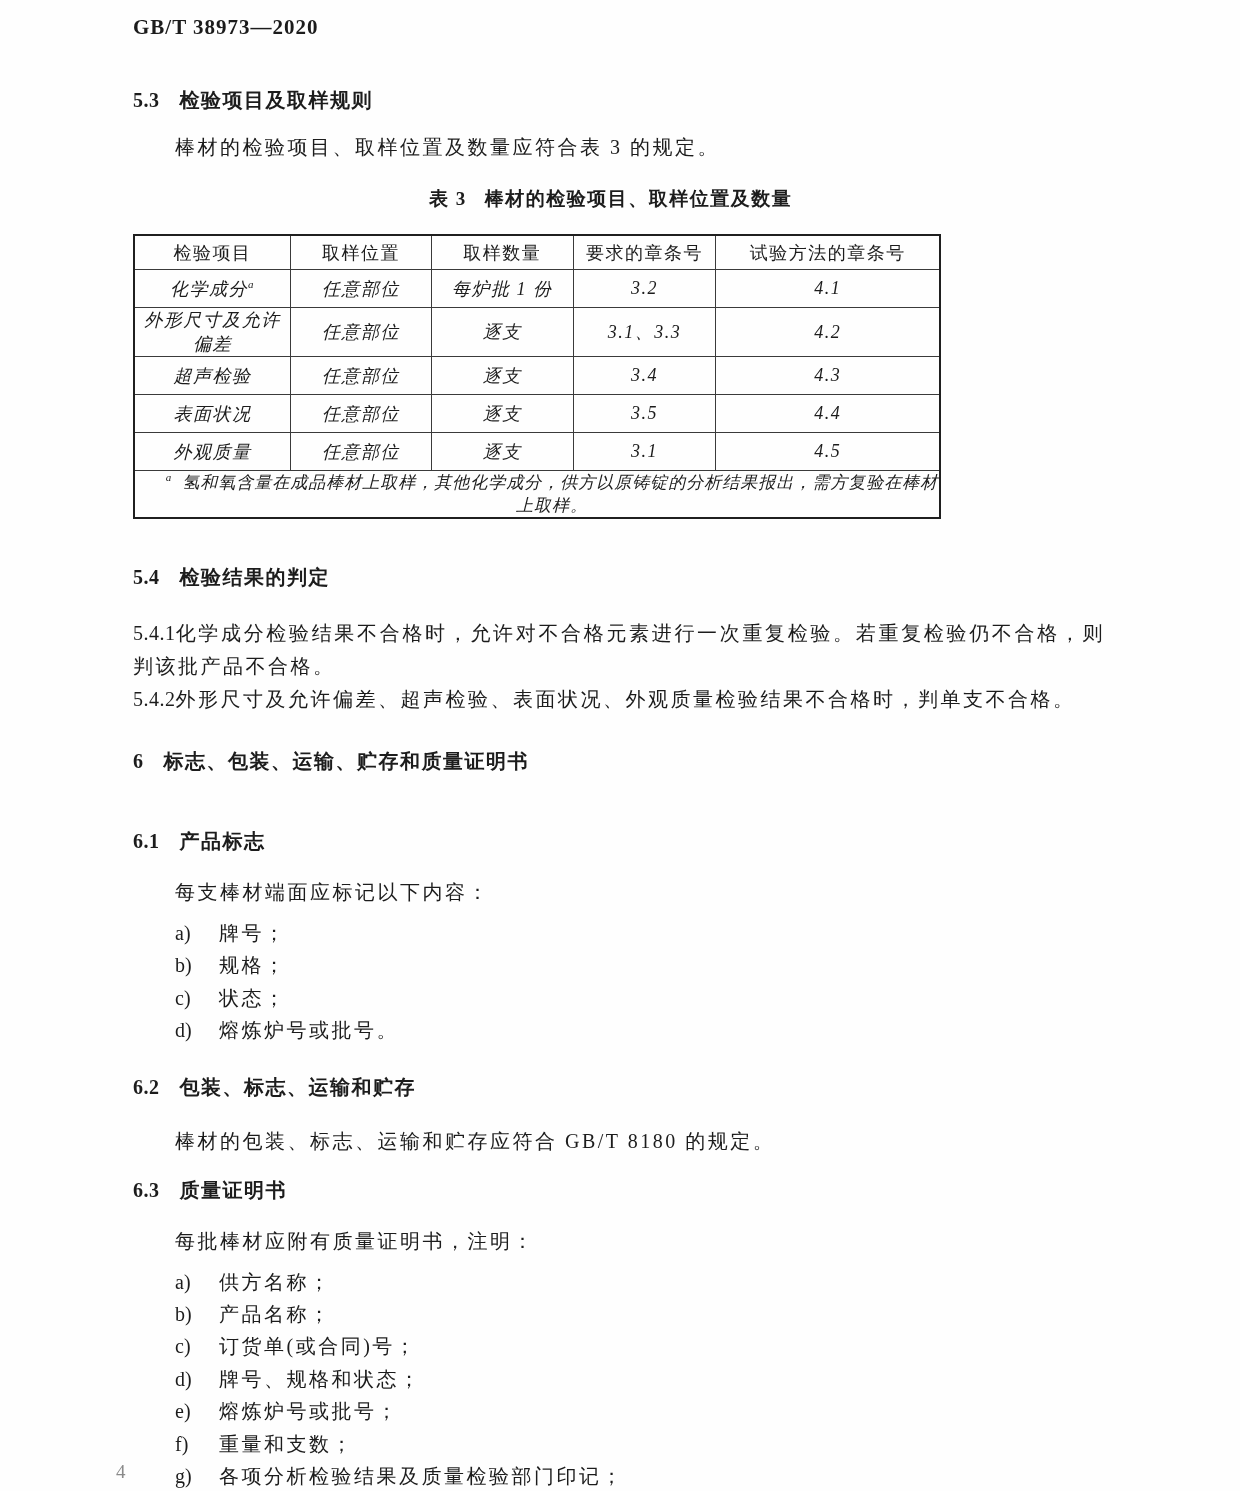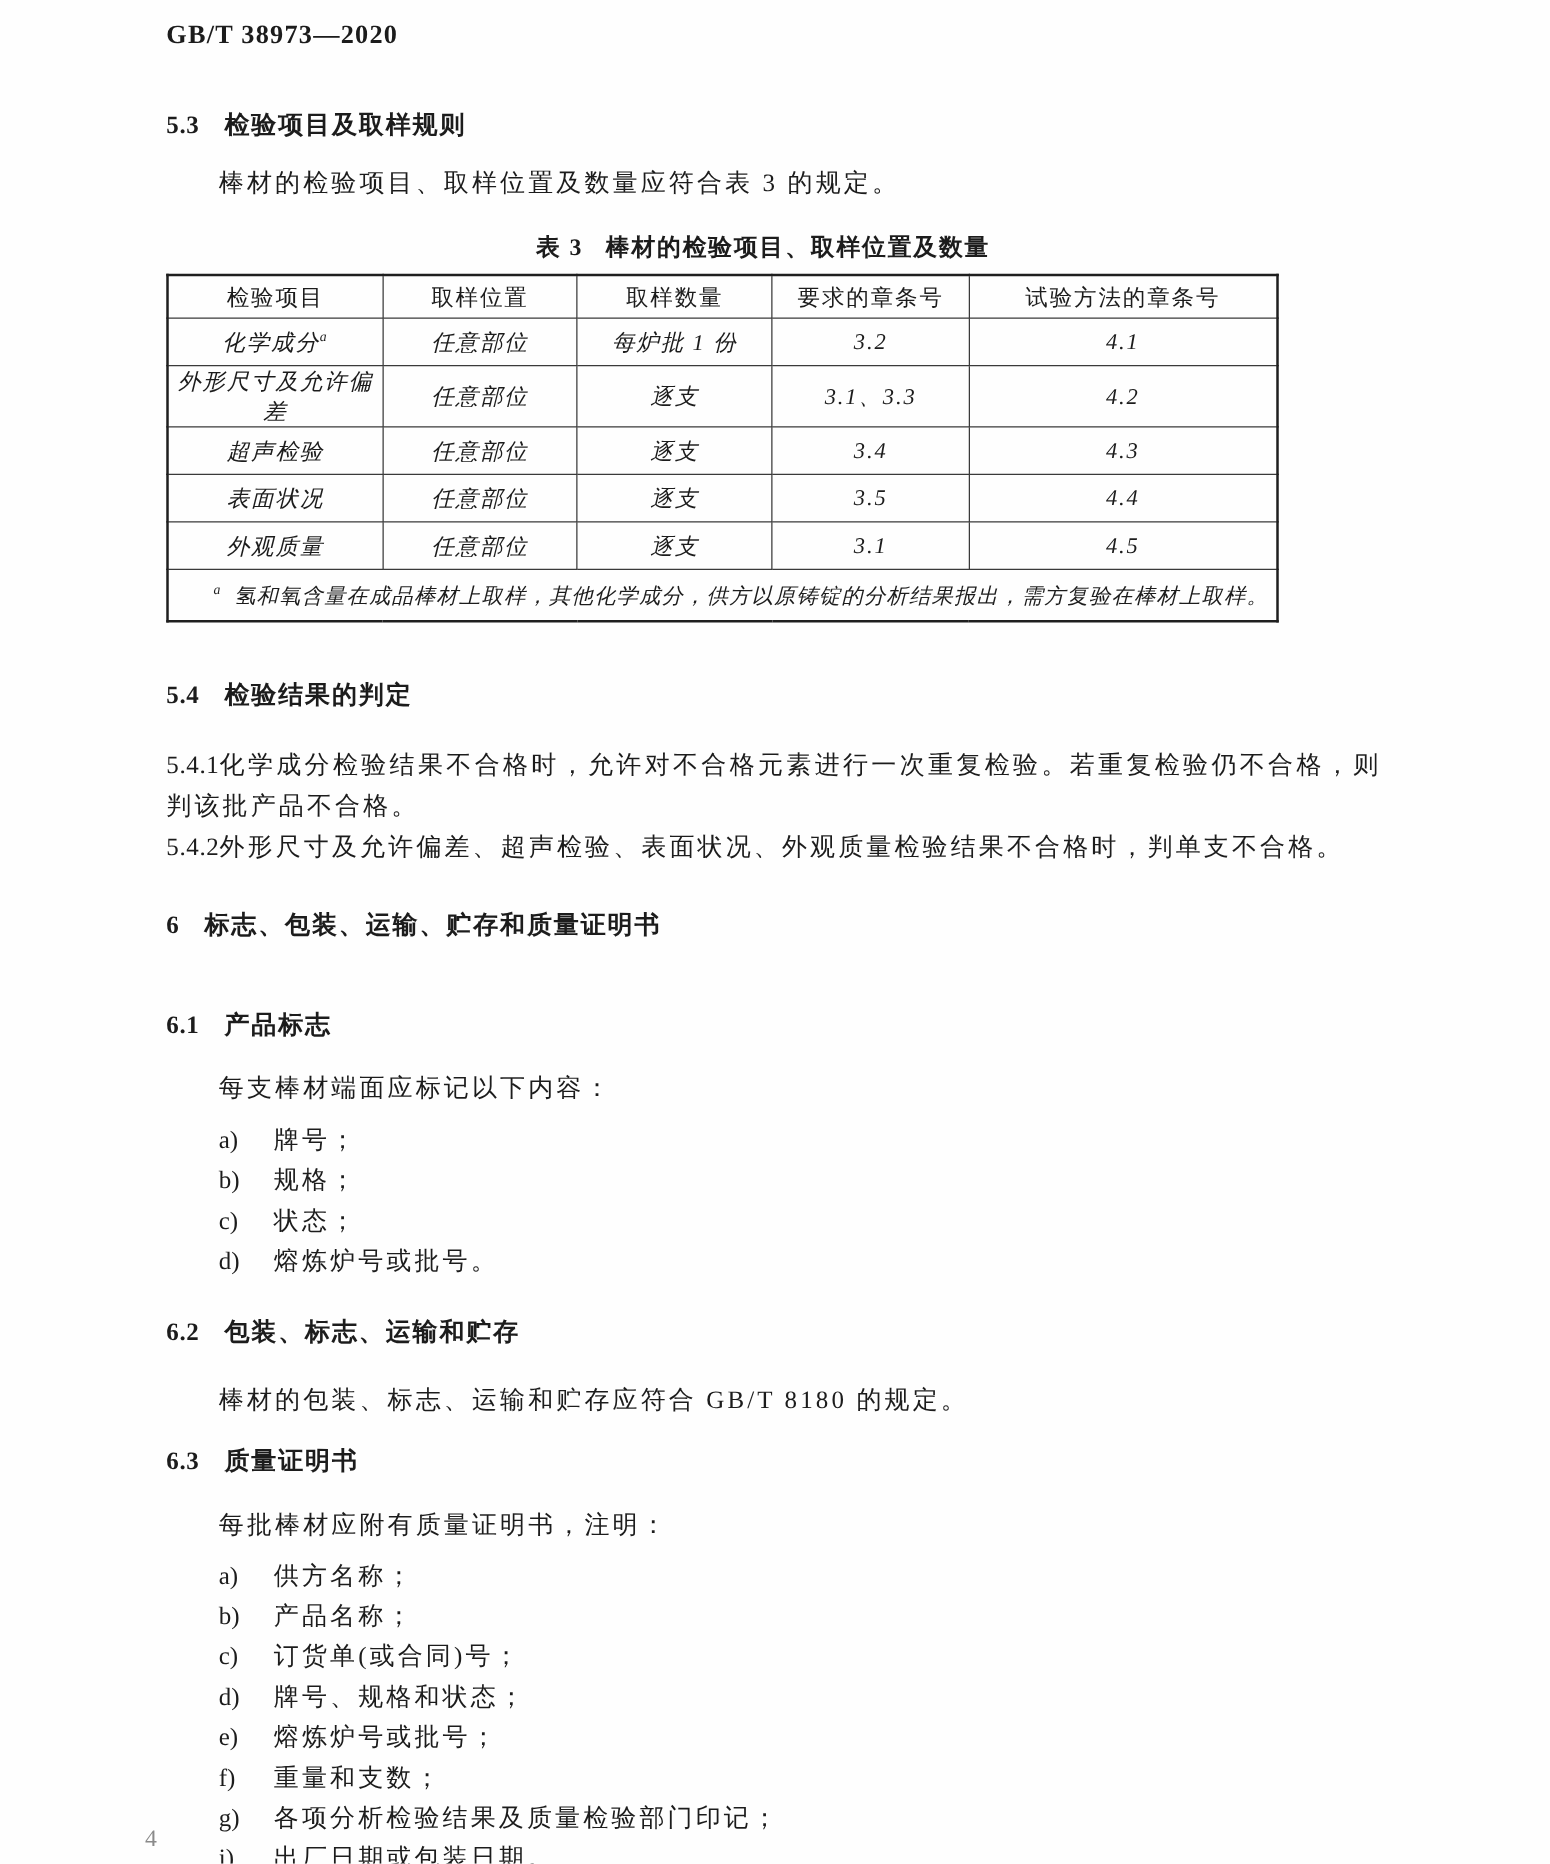--- a/index.html
+++ b/index.html
@@ -34,21 +34,21 @@
   #p-542{margin-top:0;}
   #p-61-intro{margin-top:21px;}
   #p-62{margin-top:24px;}
   #p-63-intro{margin-top:21px;}
   .table-caption{
     margin-top:21px;width:955px;text-align:center;
     font-weight:bold;font-size:19px;letter-spacing:1.5px;line-height:28px;
   }
   .cap-text{margin-left:18px;}
   table{
-    margin-top:6px;width:890px;table-layout:fixed;
+    margin-top:21px;width:808px;table-layout:fixed;
     border-collapse:collapse;border:2.5px solid #1f1f1f;
   }
   th,td{
     border:1px solid #3a3a3a;text-align:center;
     font-weight:normal;font-size:18px;letter-spacing:1.5px;padding:0;
   }
   thead th{height:33px;}
   tbody td{height:37px;font-style:italic;}
   .footnote-row td{
     text-align:center;padding-left:30px;font-size:17px;height:40px;letter-spacing:1px;

